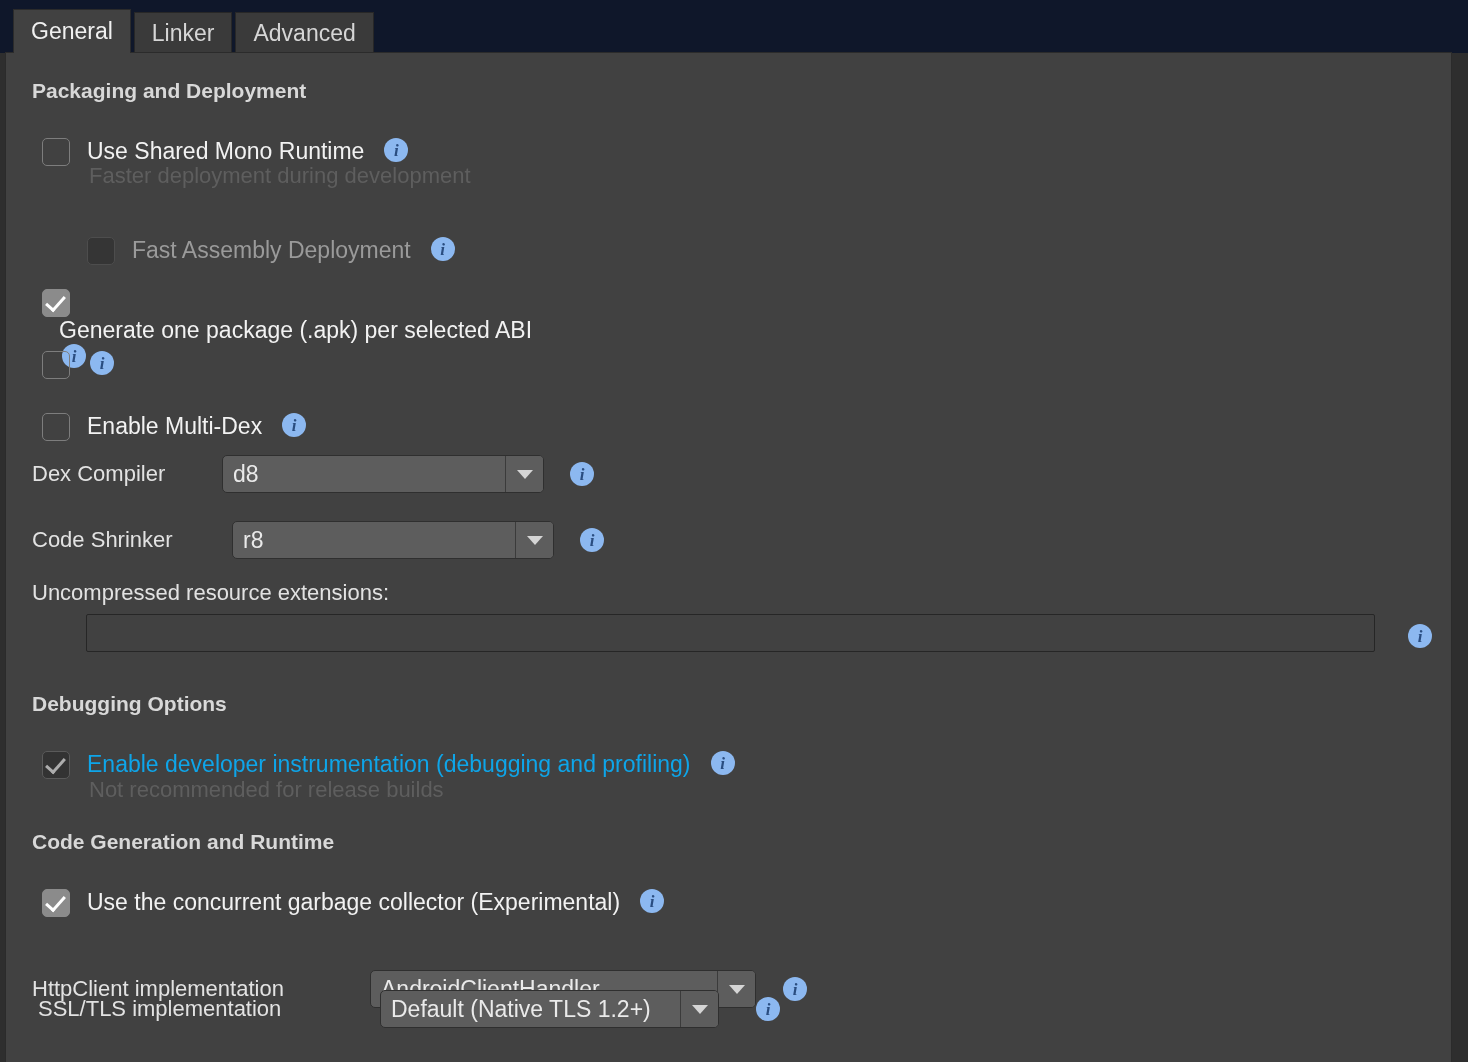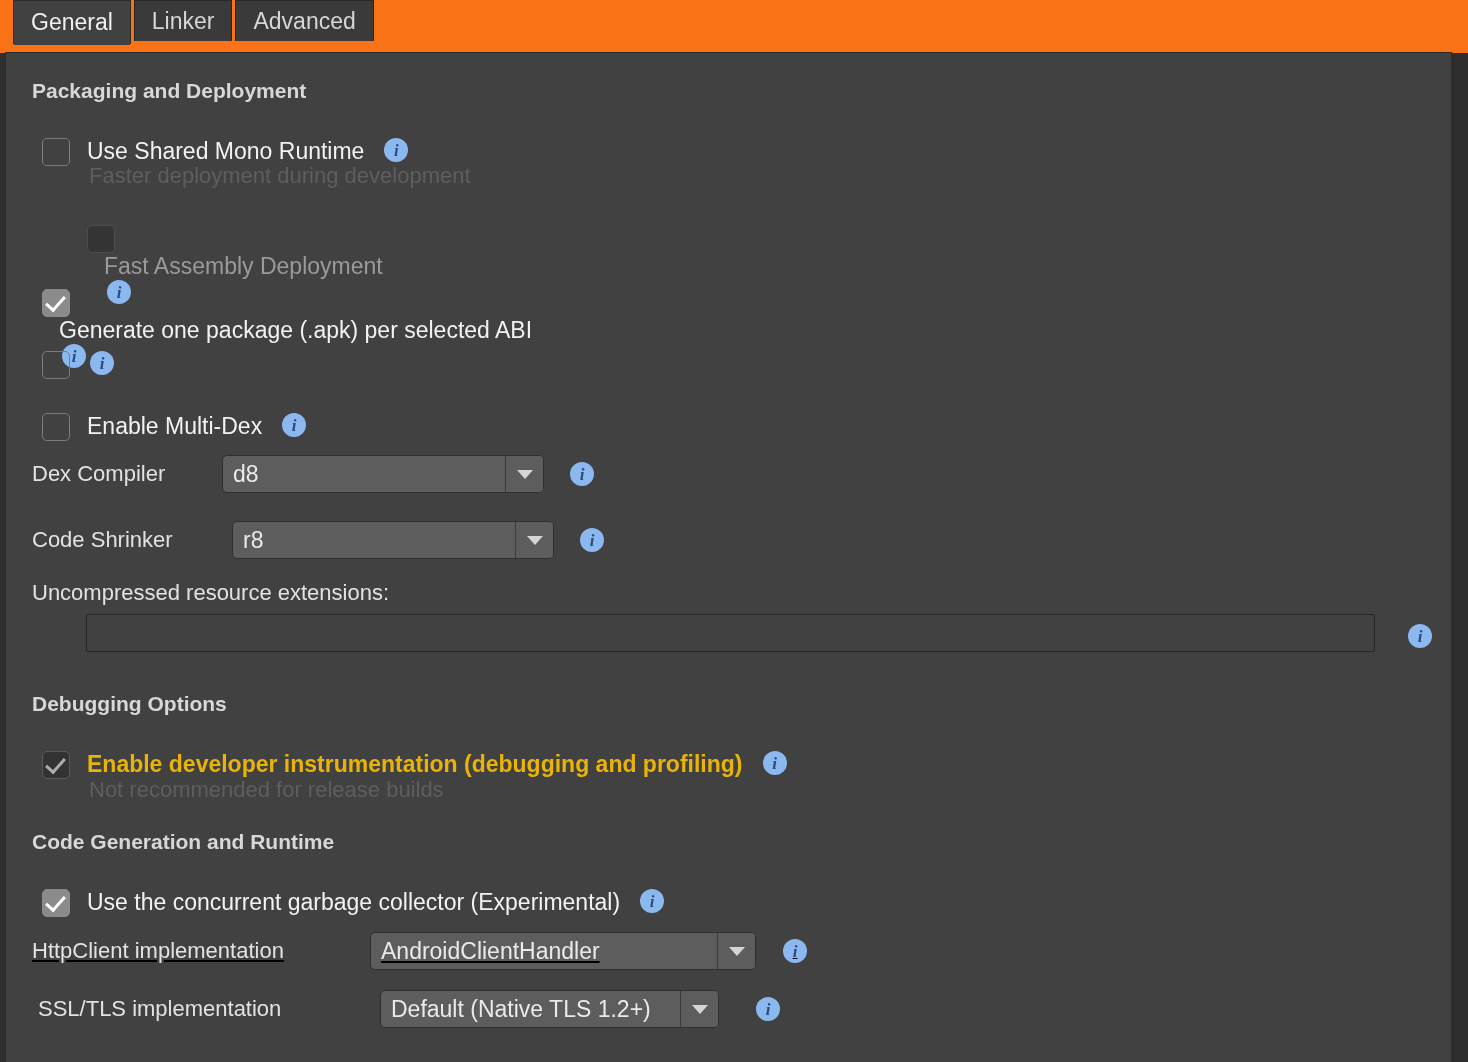--- a/index.html
+++ b/index.html
@@ -10,22 +10,23 @@
     background: #2e2e2e;
     font-family: "Liberation Sans", sans-serif;
     overflow: hidden;
   }
 
   
   .tabstrip {
     position: absolute;
     left: 0; top: 0;
     width: 1468px; height: 53px;
-    background: #f97316;
-    display: flex;
+    background: #0f172a;
+    display: flex;
+    align-items: flex-end;
     padding-left: 13px;
   }
   .tab {
     height: 41px;
     padding: 0 17px;
     display: flex;
     align-items: center;
     justify-content: center;
     font-size: 23px;
     color: #d6d6d6;
@@ -106,21 +107,21 @@
     transform: rotate(42deg);
   }
   .cbox.disabled-checked .tick { border-color: #adadad; }
 
   .cb-label {
     font-size: 23px;
     color: #f2f2f2;
     margin-left: 17px;
   }
   .cb-label.dim { color: #9a9a9a; }
-  .cb-label.dimmer { color: #eab308; font-weight: bold; }
+  .cb-label.dimmer { color: #0ea5e9; }
 
   .helper {
     position: absolute;
     font-size: 22px;
     color: #5e5e5e;
     white-space: nowrap;
   }
 
   
   .info {
@@ -214,21 +215,21 @@
   <div class="section-title" style="left:26px; top:26px;">Packaging and Deployment</div>
 
   <div class="cb-row" style="left:36px; top:68px;">
     <span class="cbox"></span>
     <span class="cb-label">Use Shared Mono Runtime</span>
     <span class="info spaced">i</span>
   </div>
 
   <div class="helper" style="left:83px; top:110px;">Faster deployment during development</div>
 
-  <div class="cb-row" style="left:81px; top:155px;flex-direction:column;">
+  <div class="cb-row" style="left:81px; top:167px;">
     <span class="cbox disabled"></span>
     <span class="cb-label dim">Fast Assembly Deployment</span>
     <span class="info spaced">i</span>
   </div>
 
   <div class="cb-row" style="left:36px; top:219px;flex-direction:column;">
     <span class="cbox checked">
       <span class="tick"></span>
     </span>
     <span class="cb-label">Generate one package (.apk) per selected ABI</span>
@@ -284,21 +285,21 @@
   <div class="section-title" style="left:26px; top:777px;">Code Generation and Runtime</div>
 
   <div class="cb-row" style="left:36px; top:819px;">
     <span class="cbox checked">
       <span class="tick"></span>
     </span>
     <span class="cb-label">Use the concurrent garbage collector (Experimental)</span>
     <span class="info spaced">i</span>
   </div>
 
-  <div class="field-row" style="left:26px; top:879px;text-decoration:underline;">
+  <div class="field-row" style="left:26px; top:917px;">
     <span class="field-label" style="width:338px;">HttpClient implementation</span>
     <span class="combo" style="width:386px;">
       <span class="val">AndroidClientHandler</span>
       <span class="arrowbtn"></span>
     </span>
     <span class="info" style="margin-left:27px;">i</span>
   </div>
 
   <div class="field-row" style="left:32px; top:937px;gap:10px;">
     <span class="field-label" style="width:332px;">SSL/TLS implementation</span>

